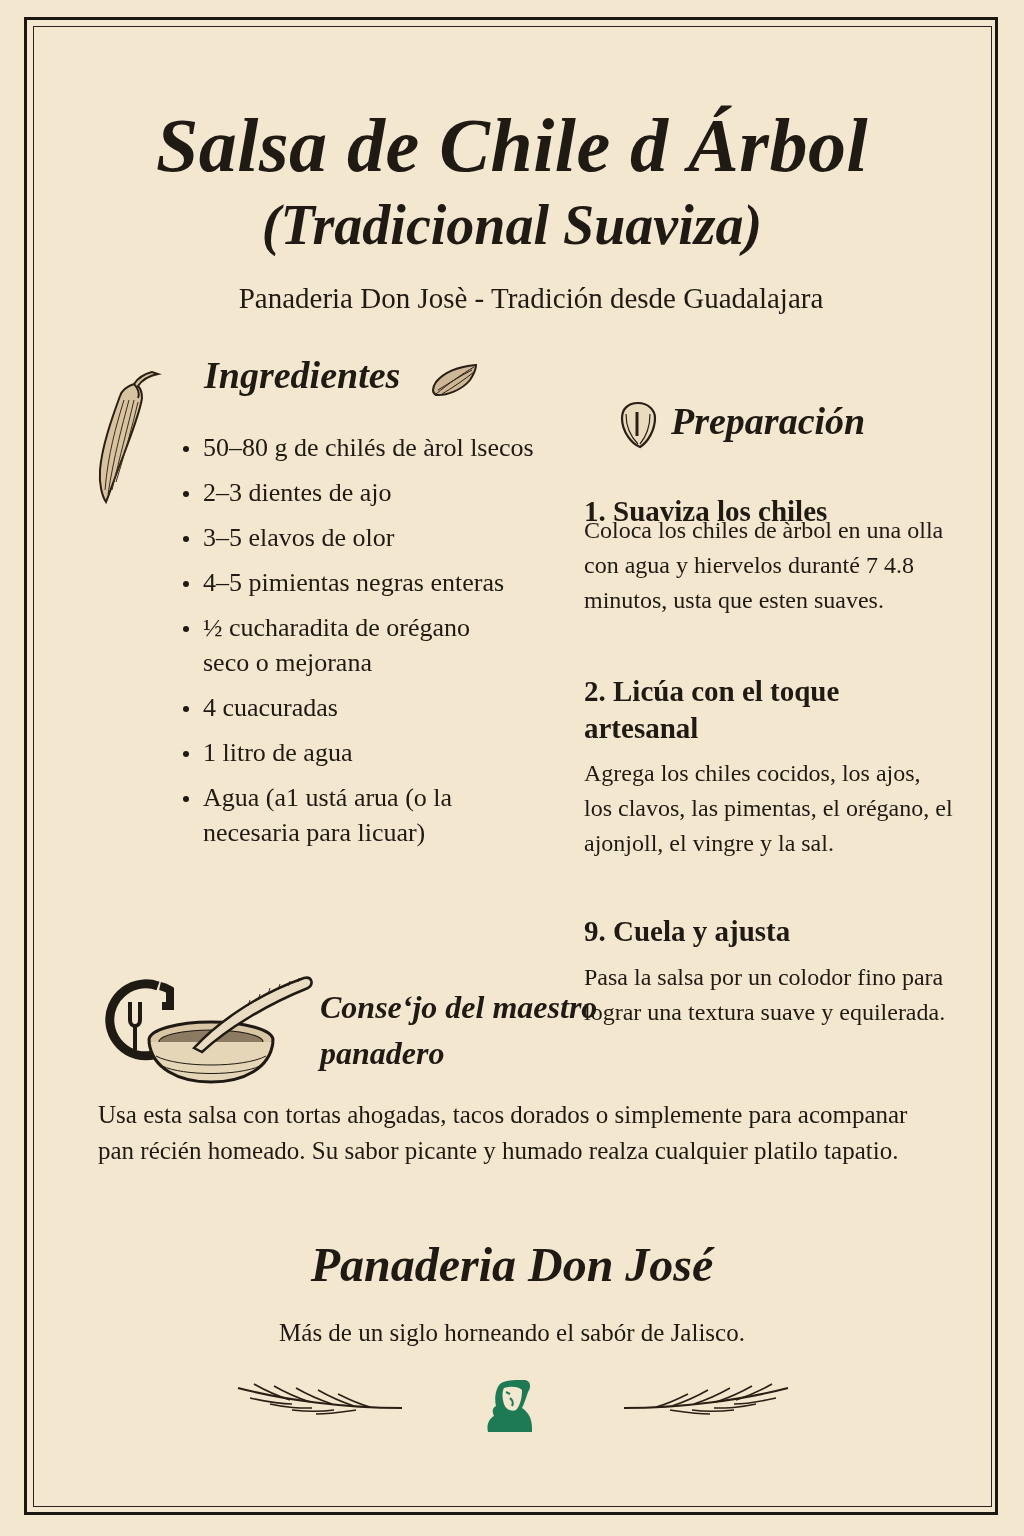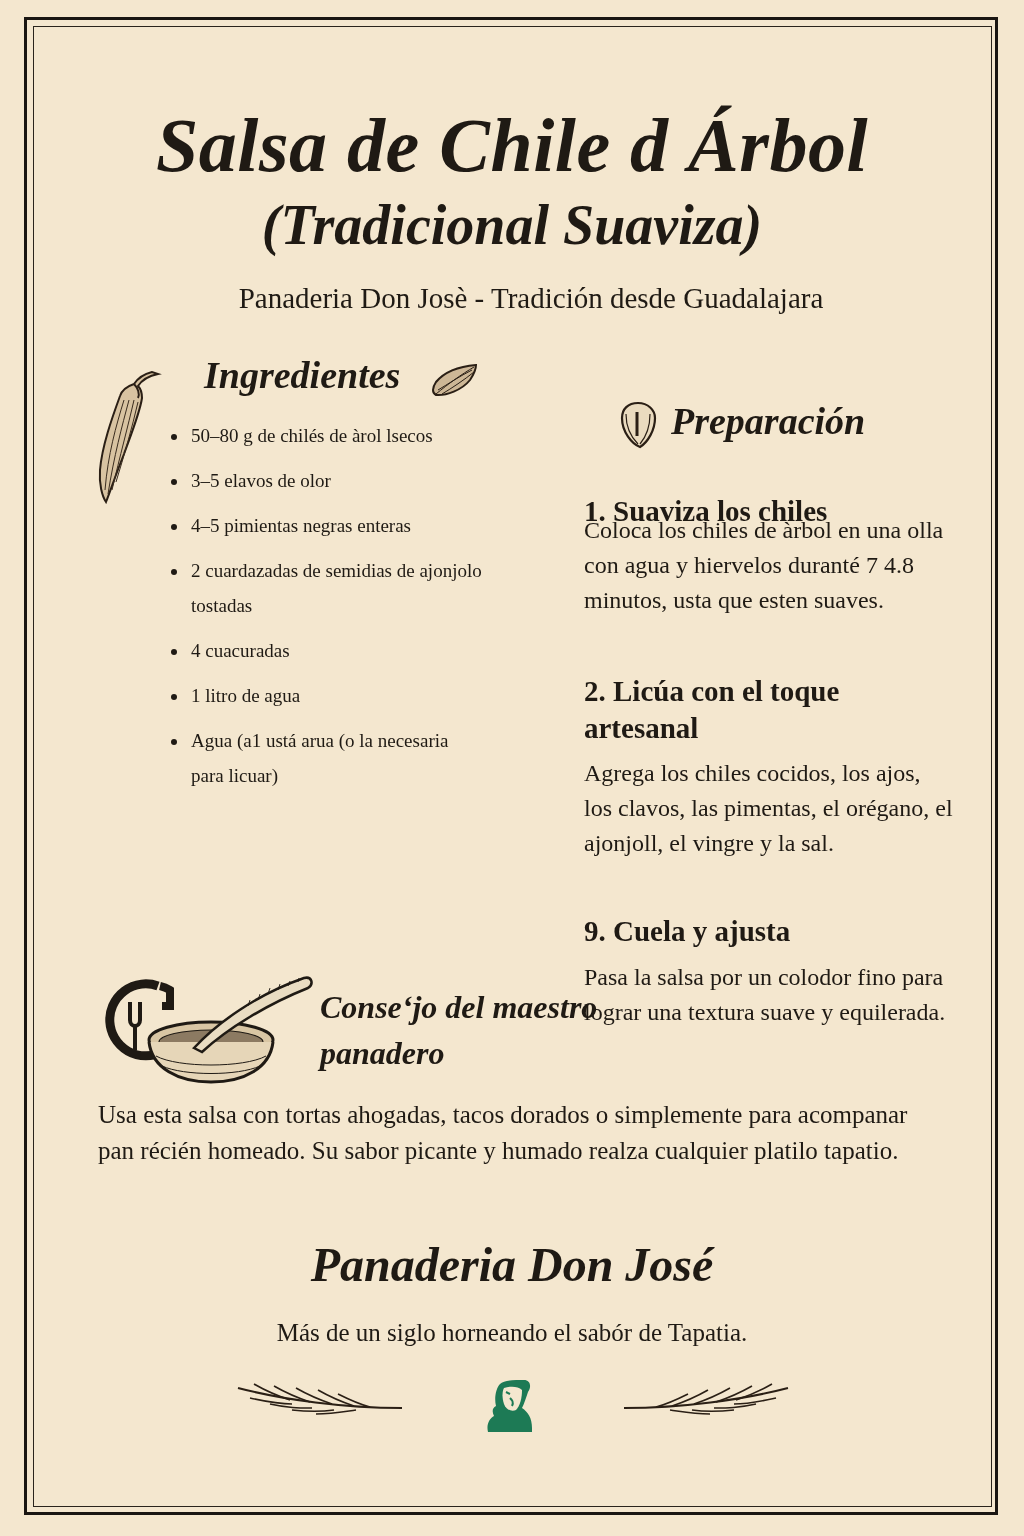--- a/index.html
+++ b/index.html
@@ -31,22 +31,22 @@
   }
   .tagline {
     left: 0; width: 1024px; top: 278px; text-align: center;
     font-family: "Liberation Serif", serif; font-size: 29px; line-height: 40px; padding-left: 19px;
   }
   .h-section {
     font-family: "Liberation Serif", serif; font-style: italic; font-weight: bold;
     font-size: 38px; line-height: 46px;
   }
   .ing-list {
-    left: 170px; top: 418px; width: 400px; margin: 0; padding: 0; list-style: none;
-    font-family: "Liberation Serif", serif; font-size: 19px; line-height: 35px;
+    left: 170px; top: 418px; width: 400px; margin: 12px; padding: 0; list-style: none;
+    font-family: "Liberation Serif", serif; font-size: 26px; line-height: 35px;
   }
   .ing-list li { position: relative; padding-left: 21px; margin-bottom: 10px; }
   .ing-list li::before {
     content: ""; position: absolute; left: 1px; top: 16px;
     width: 6px; height: 6px; border-radius: 50%; background: #1f1a14;
   }
   .step-title {
     font-family: "Liberation Serif", serif; font-weight: bold;
     font-size: 29px; line-height: 37px;
   }
@@ -101,23 +101,24 @@
     <path d="M48 3 C36 4 18 8 8 20 C4 26 4 31 8 33 C18 34 34 28 42 18 C46 12 48 7 48 3 Z" fill="#cdb796" stroke="#2a1f15" stroke-width="2"></path>
     <g stroke="#2a1f15" stroke-width="1" fill="none">
       <path d="M46 5 C34 12 20 22 8 32"></path>
       <path d="M44 8 C32 14 20 22 10 28"></path>
       <path d="M46 10 C36 18 24 26 14 32"></path>
     </g>
   </svg>
 </div>
 <ul class="abs ing-list">
   <li>50–80 g de chilés de àrol lsecos</li>
+  <li>2–3 dientes de ajo</li>
   <li>3–5 elavos de olor</li>
   <li>4–5 pimientas negras enteras</li>
-  <li style="width:310px;">2 cuardazadas de semidias de ajonjolo tostadas</li>
+  <li style="width:310px;">½ cucharadita de orégano seco o mejorana</li>
   <li>4 cuacuradas</li>
   <li>1 litro de agua</li>
   <li style="width:290px;">Agua (a1 ustá arua (o la necesaria para licuar)</li>
 </ul>
 
 <div class="abs" style="left:618px; top:400px; width:40px; height:50px;">
   <svg width="40" height="50" viewBox="0 0 40 50">
     <path d="M20 3 C30 3 37 10 37 18 C37 30 30 42 22 47 C14 44 4 32 4 18 C4 9 10 3 20 3 Z" fill="#eadbbf" stroke="#2a1f15" stroke-width="2.2"></path>
     <path d="M19 12 L19 36" stroke="#2a1f15" stroke-width="3"></path>
     <path d="M8 14 C8 28 14 38 20 44" stroke="#2a1f15" stroke-width="1.2" fill="none"></path>
@@ -163,21 +164,21 @@
           <path d="M190 14 L192 9"></path>
           <path d="M200 10 L201 6"></path>
       </g>
     </g>
   </svg>
 </div>
 <div class="abs tip-title">Conse‘jo del maestro panadero</div>
 <div class="abs tip-body">Usa esta salsa con tortas ahogadas, tacos dorados o simplemente para acompanar pan récién homeado. Su sabor picante y humado realza cualquier platilo tapatio.</div>
 
 <div class="abs footer-name">Panaderia Don José</div>
-<div class="abs footer-tag">Más de un siglo horneando el sabór de Tapatia.</div>
+<div class="abs footer-tag">Más de un siglo horneando el sabór de Jalisco.</div>
 
 <div class="abs" style="left:234px; top:1378px; width:170px; height:42px;">
   <svg width="170" height="42" viewBox="0 0 170 42">
     <path d="M4 10 C50 22 110 30 168 30" stroke="#2a1f15" stroke-width="2" fill="none"></path>
     <g stroke="#2a1f15" stroke-width="1.6" fill="none">
       <path d="M20 6 C34 14 44 18 56 22"></path>
         <path d="M40 8 C54 16 64 20 76 24"></path>
       <path d="M62 10 C76 18 86 22 98 26"></path>
         <path d="M84 12 C98 20 108 24 120 28"></path>
       <path d="M104 16 C116 22 124 26 136 29"></path>

